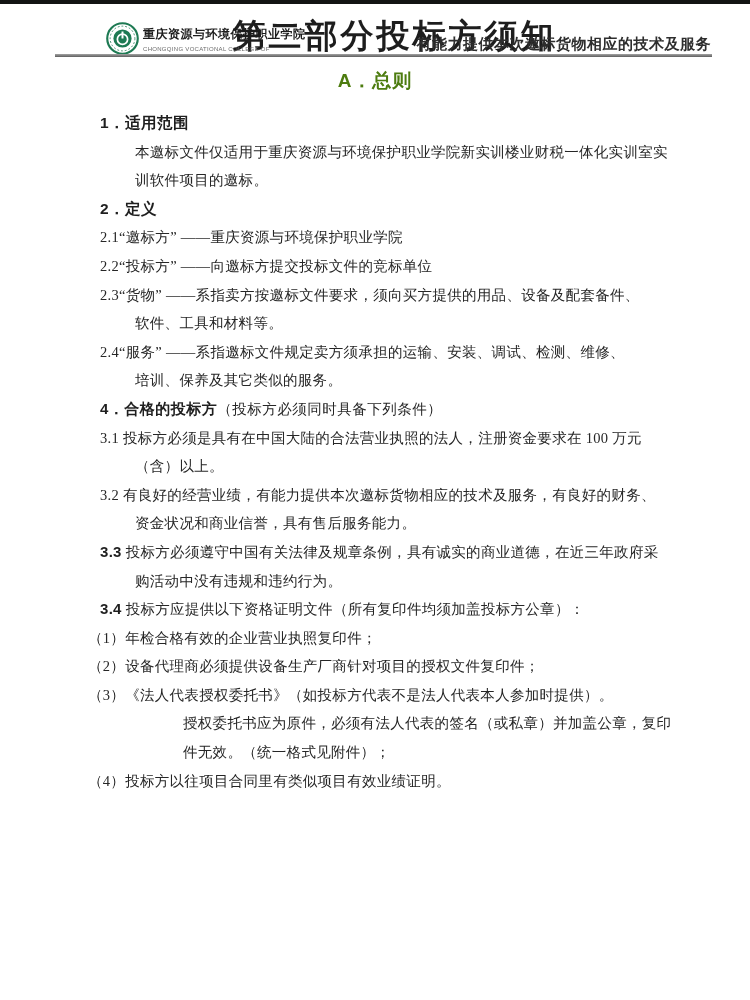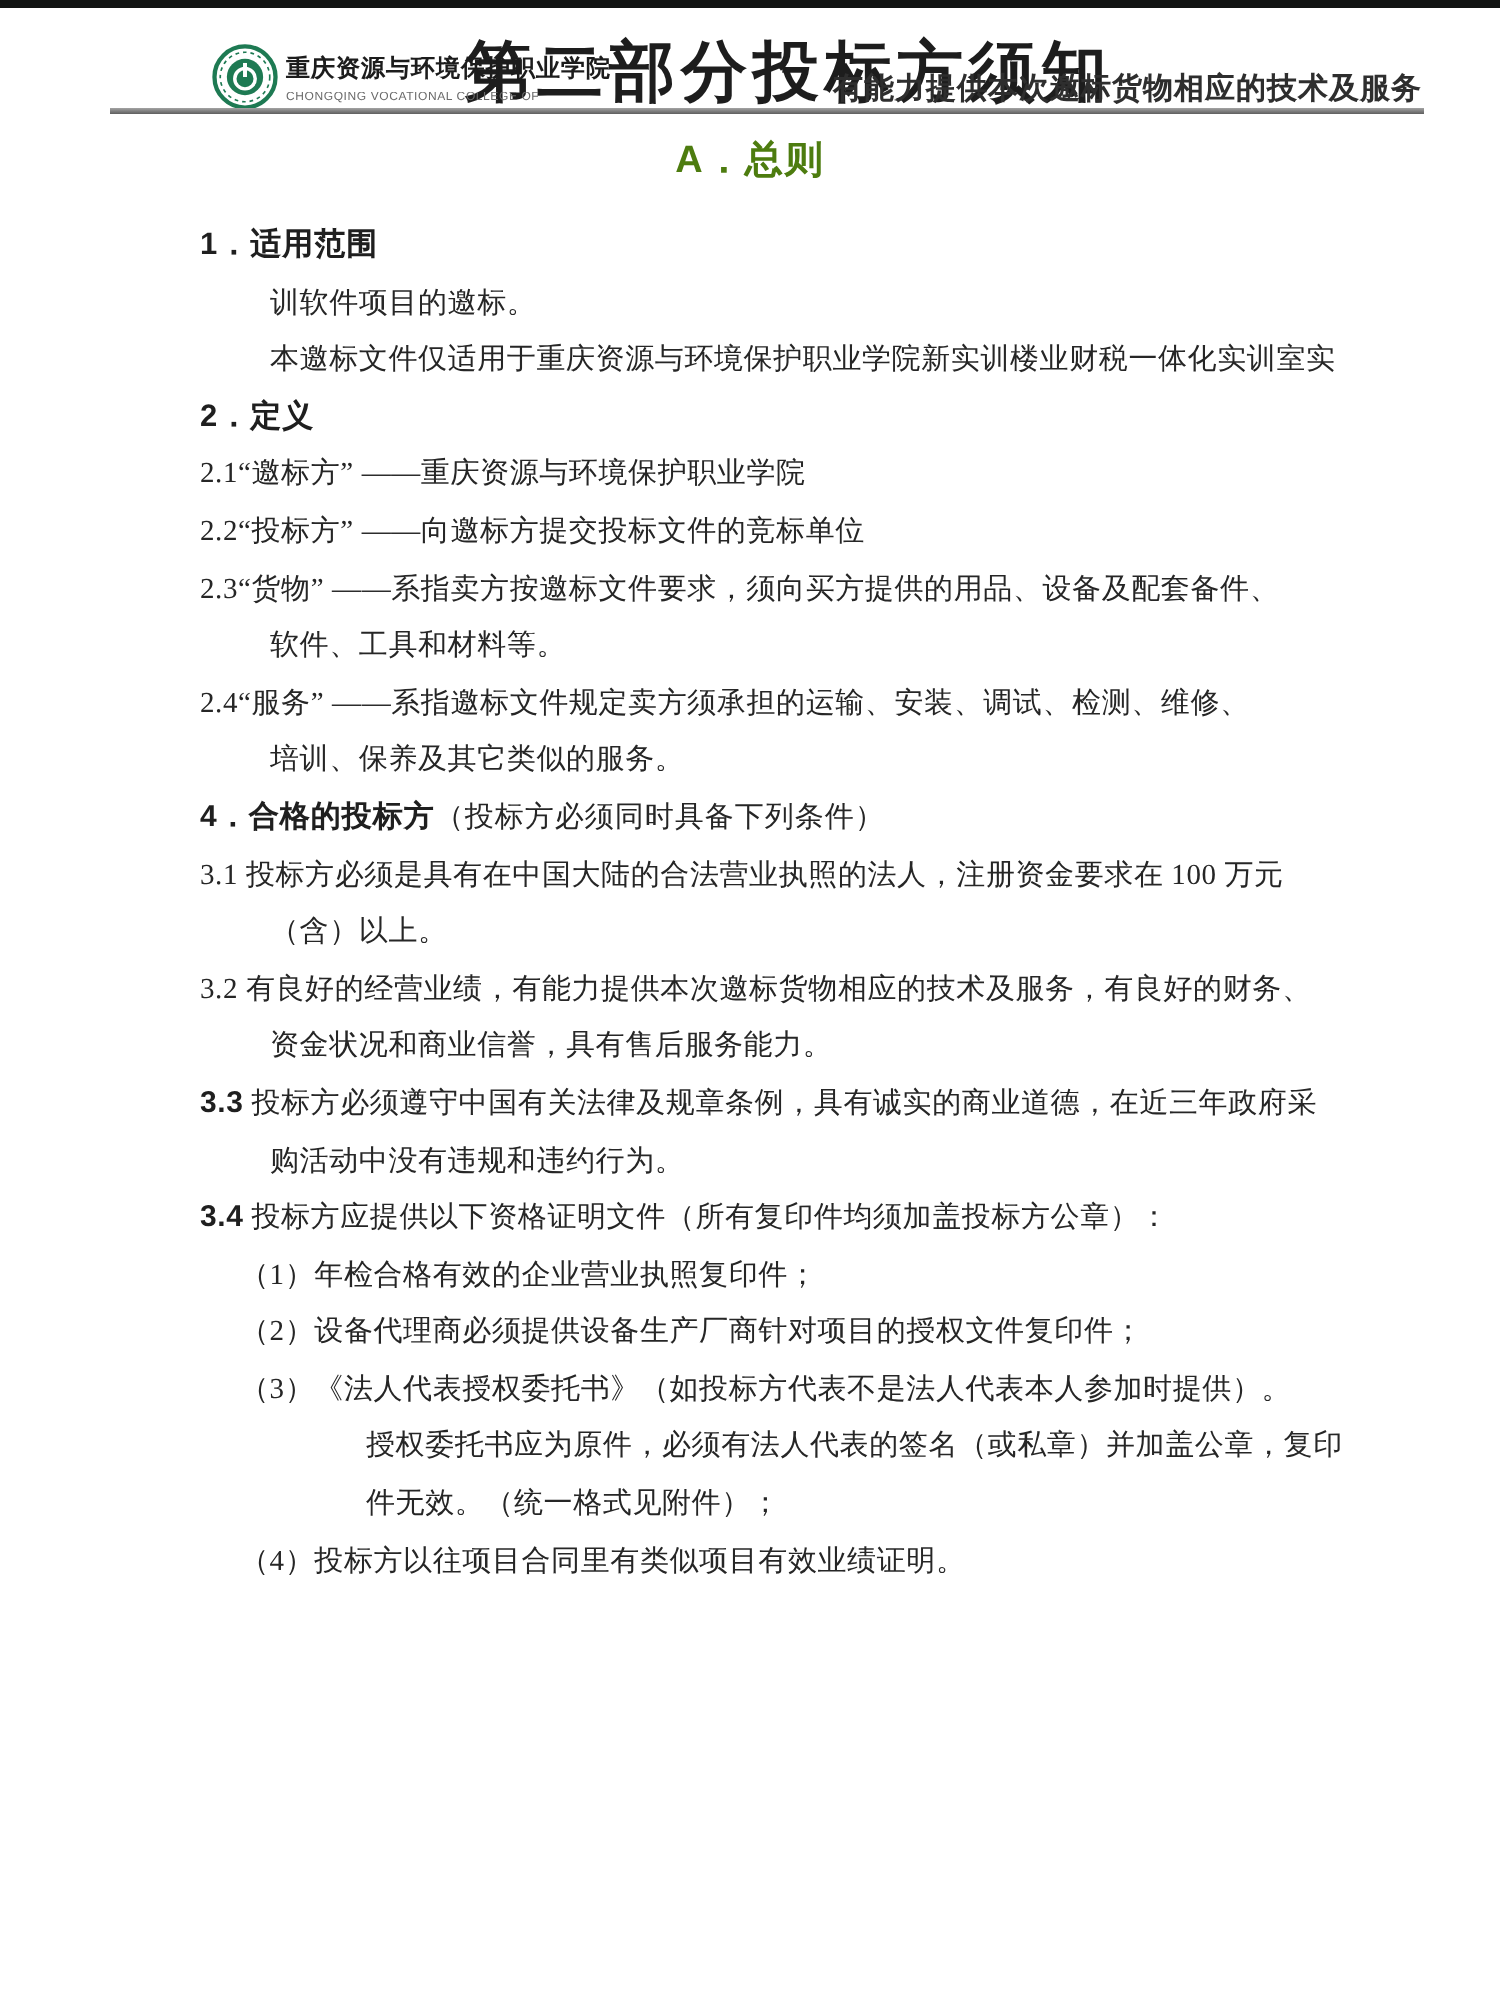--- a/index.html
+++ b/index.html
@@ -71,21 +71,21 @@
   .row .reg {
     font-family:"Liberation Serif","DejaVu Serif",serif;
     font-weight:400; font-size:14.5px; color:#262626;
   }
   .row .num {
     font-family:"Liberation Sans","DejaVu Sans",sans-serif;
     font-weight:700; font-size:15px; color:#1f1f1f;
   }
   .ind0 { padding-left:100px; }
   .ind1 { padding-left:135px; }
-  .sub  { padding-left:120px; }
+  .sub  { padding-left:88px; }
   .subc { padding-left:183px; }
 </style>
 </head>
 <body>
 
 <div class="page">
 
   <div class="top-bar"></div>
 
   <div class="header">
@@ -102,22 +102,22 @@
     </div>
     <div class="doc-title">有能力提供本次邀标货物相应的技术及服务</div>
     <div class="header-rule"></div>
   </div>
 
   <div class="page-title">第二部分投标方须知</div>
   <div class="section-a-title">A．总则</div>
 
   <div class="content">
     <div class="row h ind0">1．适用范围</div>
+    <div class="row ind1">本邀标文件仅适用于重庆资源与环境保护职业学院新实训楼业财税一体化实训室实</div>
     <div class="row ind1">训软件项目的邀标。</div>
-    <div class="row ind1">本邀标文件仅适用于重庆资源与环境保护职业学院新实训楼业财税一体化实训室实</div>
     <div class="row h ind0">2．定义</div>
     <div class="row ind0">2.1“邀标方” ——重庆资源与环境保护职业学院</div>
     <div class="row ind0">2.2“投标方” ——向邀标方提交投标文件的竞标单位</div>
     <div class="row ind0">2.3“货物” ——系指卖方按邀标文件要求，须向买方提供的用品、设备及配套备件、</div>
     <div class="row ind1">软件、工具和材料等。</div>
     <div class="row ind0">2.4“服务” ——系指邀标文件规定卖方须承担的运输、安装、调试、检测、维修、</div>
     <div class="row ind1">培训、保养及其它类似的服务。</div>
     <div class="row h ind0"><span class="num">4．合格的投标方</span><span class="reg">（投标方必须同时具备下列条件）</span></div>
     <div class="row ind0">3.1 投标方必须是具有在中国大陆的合法营业执照的法人，注册资金要求在 100 万元</div>
     <div class="row ind1">（含）以上。</div>

